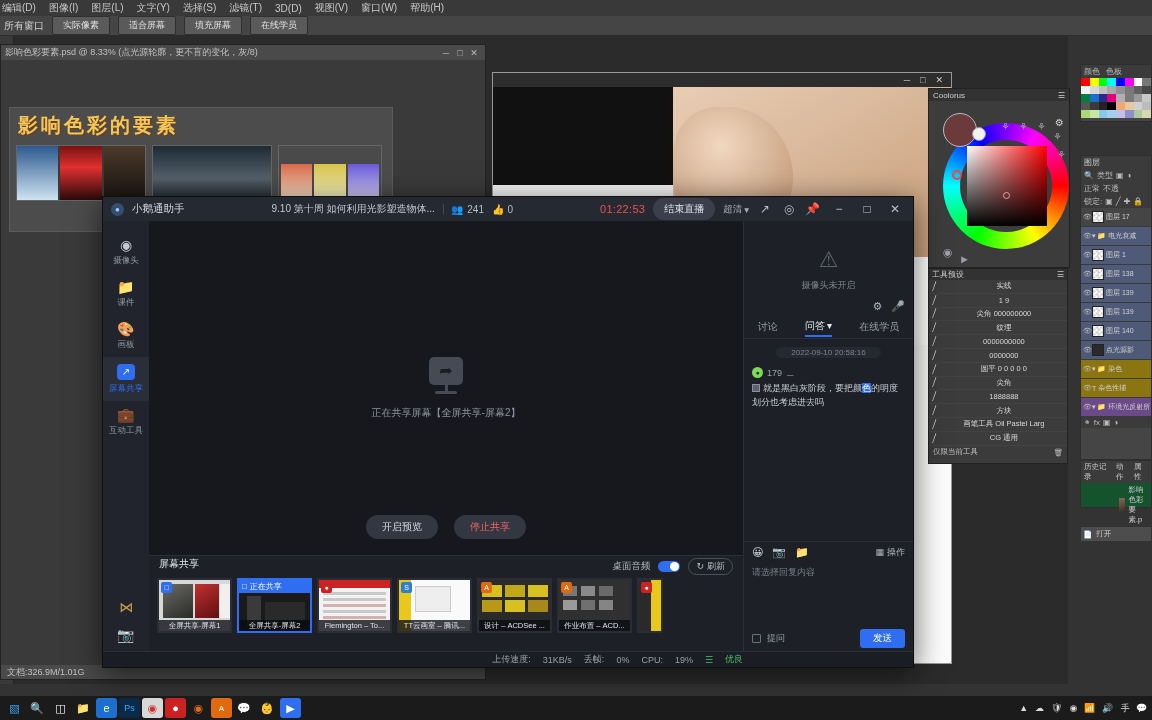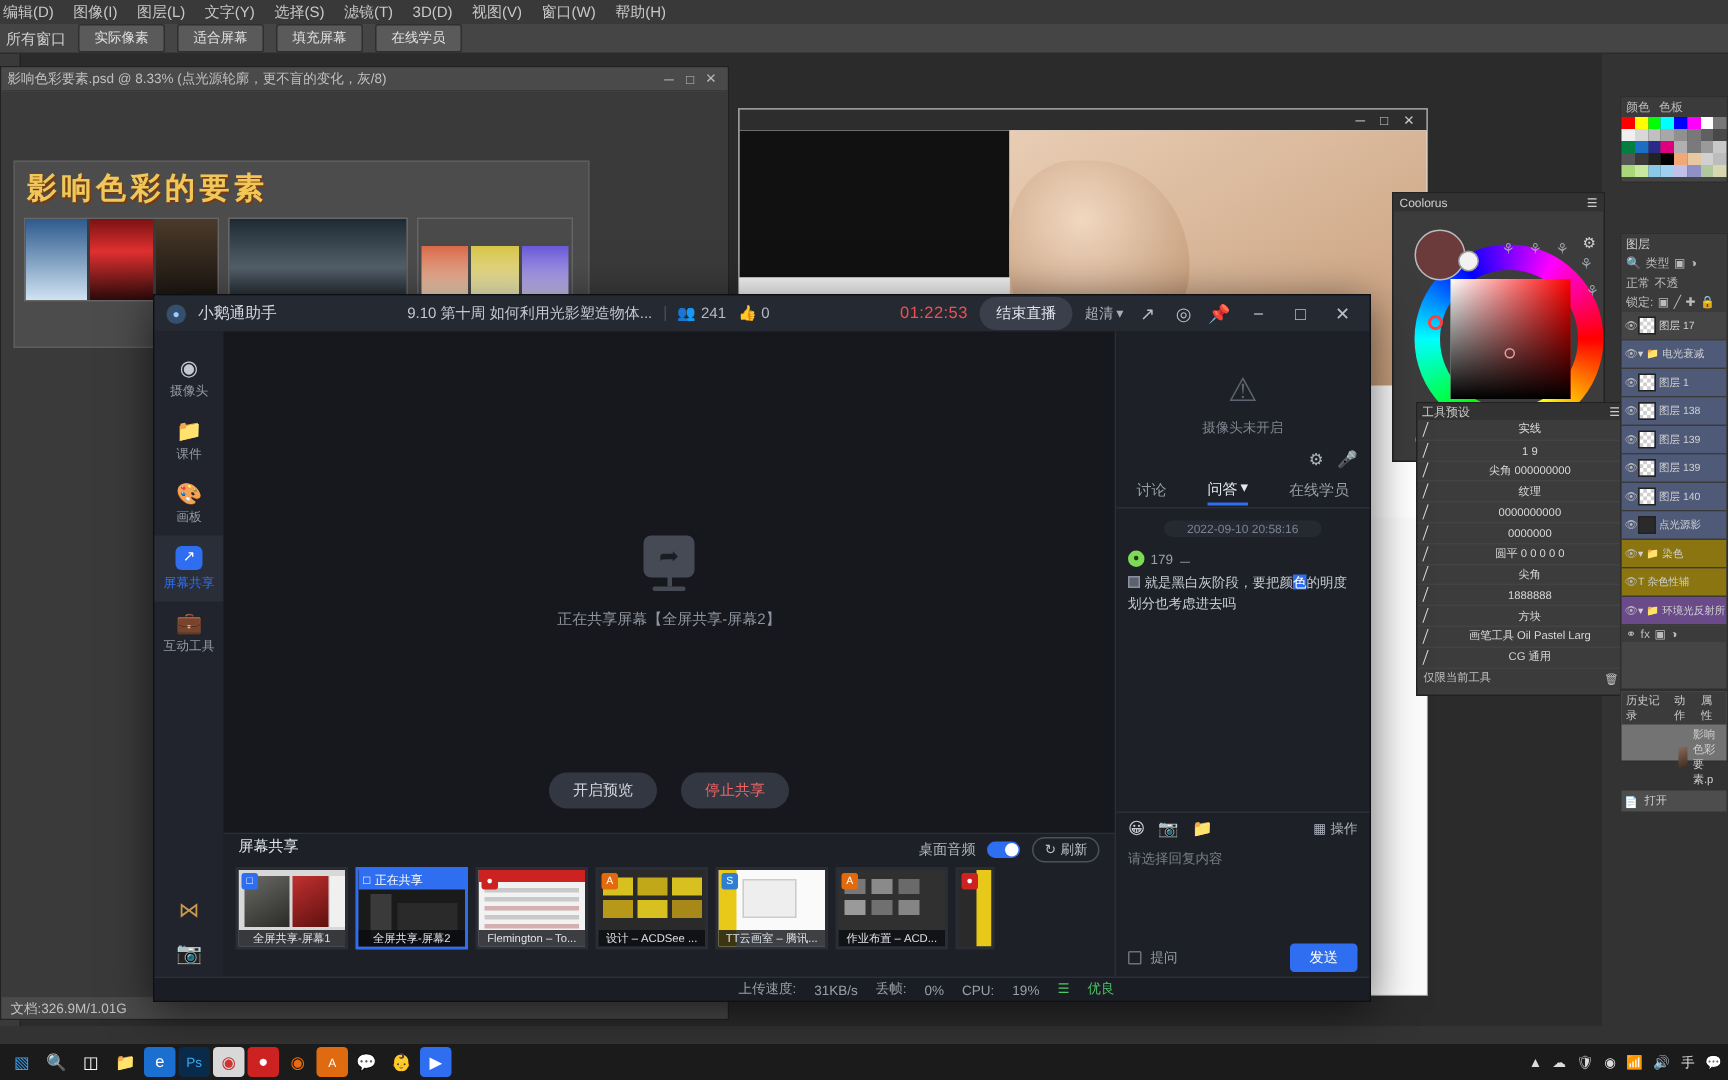--- a/index.html
+++ b/index.html
@@ -95,27 +95,27 @@
   #layers-panel .sel { background:#4f5a78; }
   #layers-panel .grp-y { background:#8a7510; }
   #layers-panel .grp-p { background:#6b4a8a; }
   #layers-panel .bar {
     display:flex; gap:3px; font-size:8px; color:#bbb; background:#3b3b3b;
     padding:1px 3px; align-items:center;
   }
 
   #history-panel {
     position:absolute; left:1080px; top:460px; width:72px; height:48px;
-    background:#737373; border:1px solid #2e2e2e;
+    background:#14532d; border:1px solid #2e2e2e;
   }
 
   
   #coolorus {
     position:absolute; left:928px; top:88px; width:142px; height:180px;
-    background:#3c3c3c; border:1px solid #222;margin-top:40px;
+    background:#3c3c3c; border:1px solid #222;
   }
   #coolorus .ctitle {
     height:12px; background:#323232; font-size:8px; color:#cfcfcf;
     display:flex; align-items:center; padding:0 4px; justify-content:space-between;
   }
   #coolorus .wheelwrap { position:relative; width:100%; height:166px; }
   #c-wheel {
     position:absolute; left:14px; top:22px; width:126px; height:126px; border-radius:50%;
     background: conic-gradient(from 90deg, #ff0000, #ffff00, #00ff00, #00ffff, #0000ff, #ff00ff, #ff0000);
   }
@@ -135,21 +135,21 @@
     border:2px solid #ff4040; border-radius:50%; }
   #c-fg { position:absolute; left:14px; top:12px; width:34px; height:34px;
     border-radius:50%; background:#6b3a3a; border:1px solid #bbb; }
   #c-bg { position:absolute; left:43px; top:26px; width:14px; height:14px;
     border-radius:50%; background:#f2f2f2; border:1px solid #999; }
   .c-head { position:absolute; color:#9aa0a8; font-size:10px; }
 
   
   #toolpreset {
     position:absolute; left:928px; top:268px; width:140px; height:196px;
-    background:#3c3c3c; border:1px solid #222;margin-left:16px;
+    background:#3c3c3c; border:1px solid #222;
   }
   #toolpreset .ptab { height:11px; background:#323232; font-size:8px; color:#ccc;
     display:flex; align-items:center; justify-content:space-between; padding:0 3px; }
   #toolpreset .tp-list { height:166px; overflow:hidden; }
   #toolpreset .tp-row {
     display:flex; align-items:center; gap:4px; height:13.8px;
     border-bottom:1px solid #434343; padding-left:3px;
     font-size:7.5px; color:#d8d8d8;
   }
   #toolpreset .tp-row .bi { color:#ddd; font-size:8px; transform:rotate(-8deg); }
@@ -766,39 +766,39 @@
               <div style="position:absolute;left:4px;top:24px;right:4px;height:3px;background:#d4b0b0;"></div>
               <div style="position:absolute;left:4px;top:30px;right:4px;height:3px;background:#c9c9c9;"></div>
               <div style="position:absolute;left:4px;top:36px;right:4px;height:3px;background:#d4b0b0;"></div>
             </div>
             <div class="tagicon" style="background:#cc2222;">●</div>
             <div class="cap">Flemington – To...</div>
           </div>
 
 
           <div class="thumb">
+            <div class="shot" style="background:#fafafa;">
+              <div style="position:absolute;left:0;top:0;width:12px;bottom:0;background:#e8c818;"></div>
+              <div style="position:absolute;left:16px;top:6px;width:36px;height:26px;background:#eeeeee;border:1px solid #ccc;"></div>
+            </div>
+            <div class="tagicon" style="background:#2f7ed0;">S</div>
+            <div class="cap">TT云画室 – 腾讯...</div>
+          </div>
+
+          <div class="thumb">
             <div class="shot" style="background:#2a2a2a;">
               <div style="position:absolute;left:3px;top:5px;width:20px;height:12px;background:#d8c020;"></div>
               <div style="position:absolute;left:26px;top:5px;width:20px;height:12px;background:#c0a818;"></div>
               <div style="position:absolute;left:49px;top:5px;width:20px;height:12px;background:#d8c020;"></div>
               <div style="position:absolute;left:3px;top:20px;width:20px;height:12px;background:#b89818;"></div>
               <div style="position:absolute;left:26px;top:20px;width:20px;height:12px;background:#d8c020;"></div>
               <div style="position:absolute;left:49px;top:20px;width:20px;height:12px;background:#a88818;"></div>
             </div>
             <div class="tagicon" style="background:#e06a10;">A</div>
             <div class="cap">设计 – ACDSee ...</div>
-          </div>
-
-          <div class="thumb">
-            <div class="shot" style="background:#fafafa;">
-              <div style="position:absolute;left:0;top:0;width:12px;bottom:0;background:#e8c818;"></div>
-              <div style="position:absolute;left:16px;top:6px;width:36px;height:26px;background:#eeeeee;border:1px solid #ccc;"></div>
-            </div>
-            <div class="tagicon" style="background:#2f7ed0;">S</div>
-            <div class="cap">TT云画室 – 腾讯...</div>
           </div>
 
           <div class="thumb">
             <div class="shot" style="background:#303030;">
               <div style="position:absolute;left:4px;top:6px;width:14px;height:10px;background:#787878;"></div>
               <div style="position:absolute;left:22px;top:6px;width:14px;height:10px;background:#8a8a8a;"></div>
               <div style="position:absolute;left:40px;top:6px;width:14px;height:10px;background:#6a6a6a;"></div>
               <div style="position:absolute;left:4px;top:20px;width:14px;height:10px;background:#9a9a9a;"></div>
               <div style="position:absolute;left:22px;top:20px;width:14px;height:10px;background:#707070;"></div>
               <div style="position:absolute;left:40px;top:20px;width:14px;height:10px;background:#858585;"></div>

